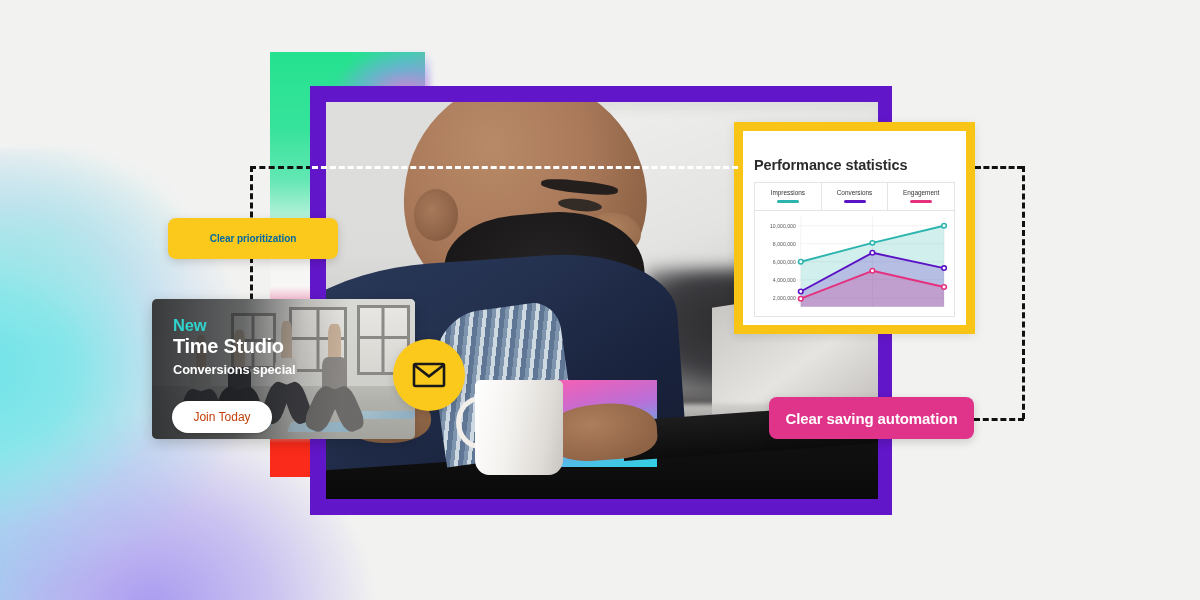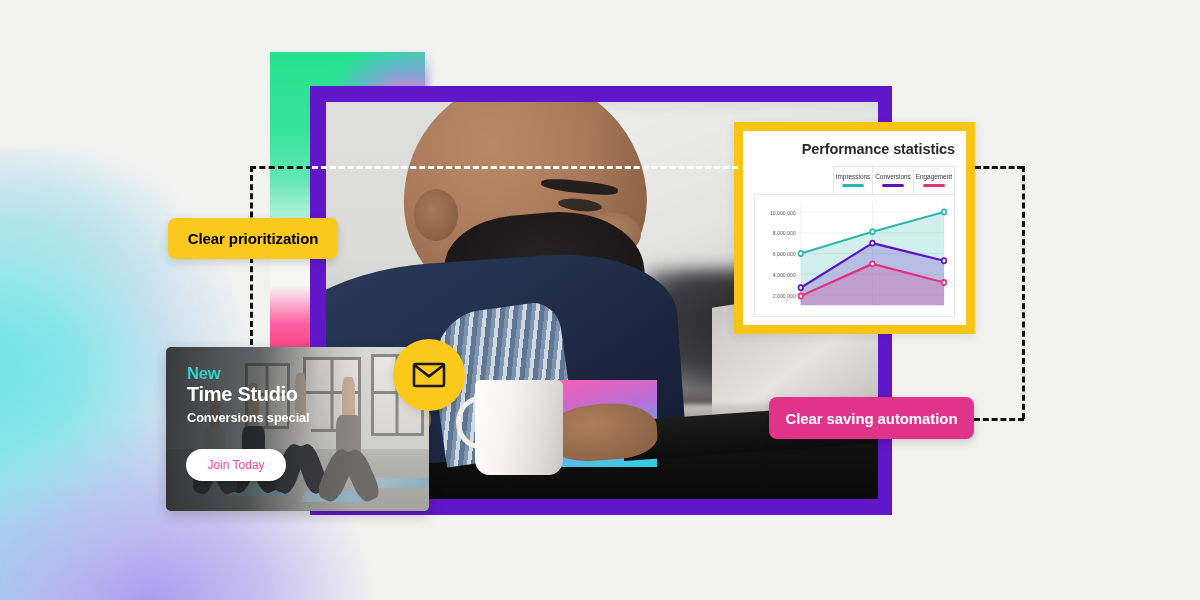--- a/index.html
+++ b/index.html
@@ -236,22 +236,22 @@
     width: 241px; height: 212px;
     background: #f8c517;
     padding: 9px;
     box-sizing: border-box;
     box-shadow: 0 2px 10px rgba(0,0,0,0.10);
   }
   .stats-inner {
     width: 100%; height: 100%;
     background: #ffffff;
     box-sizing: border-box;
-    padding: 10px 11px 8px 11px;
-    display: flex; flex-direction: column; align-items: flex-end;
+    padding: 26px 11px 8px 11px;
+    display: flex; flex-direction: column;
   }
   .stats-title {
     font-size: 14.5px; font-weight: bold; color: #2b2b2b;
     letter-spacing: -0.1px;
     margin-bottom: 9px;
   }
   .legend {
     display: flex;
     border: 1px solid #e4e4e4;
     border-bottom: none;
@@ -270,27 +270,26 @@
     border: 1px solid #e4e4e4;
     position: relative;
     background: #fff;
     overflow: hidden;
   }
   .chart-svg { display: block; width: 100%; height: 100%; }
 
   
   .yoga-card {
     position: absolute;
-    left: 166px; top: 299px;
-    width: 263px; height: 164px;
+    left: 152px; top: 299px;
+    width: 263px; height: 140px;
     border-radius: 5px;
     overflow: hidden;
     box-shadow: 0 4px 14px rgba(0,0,0,0.20);
     background: #8e8d8a;
-    margin-top: 48px;
   }
   .yoga-photo { position: absolute; inset: 0; }
   .yg-floor {
     position: absolute; left: 0; top: 0; width: 100%; height: 100%;
     background: linear-gradient(180deg, #cfcfcb 0%, #c6c6c2 50%, #b5b5b0 72%, #a6a6a1 100%);
   }
   .yg-wall {
     position: absolute; left: 0; top: 0; width: 100%; height: 62%;
     background: linear-gradient(180deg, #dcdcd8 0%, #d2d2ce 100%);
   }
@@ -324,21 +323,21 @@
     position: absolute; left: 21px; top: 18px;
   }
   .yg-new { font-size: 16.5px; font-weight: bold; color: #2fd3cc; line-height: 1.05; letter-spacing: -0.2px; }
   .yg-h1 { font-size: 20px; font-weight: bold; color: #fff; line-height: 1.12; letter-spacing: -0.3px; margin-top: 1px; }
   .yg-sub { font-size: 12.8px; font-weight: bold; color: #fff; margin-top: 4px; letter-spacing: -0.1px; }
   .yg-btn {
     position: absolute; left: 20px; top: 102px;
     width: 100px; height: 32px;
     background: #fff; border-radius: 17px;
     display: flex; align-items: center; justify-content: center;
-    font-size: 12px; color: #ec4899;
+    font-size: 12px; color: #c2410c;
     cursor: pointer;
     box-shadow: 0 1px 3px rgba(0,0,0,0.18);
   }
 
   
   .mail-badge {
     position: absolute; left: 393px; top: 339px;
     width: 72px; height: 72px; border-radius: 50%;
     background: #fbc91c;
     display: flex; align-items: center; justify-content: center;
@@ -351,22 +350,22 @@
     display: flex; align-items: center; justify-content: center;
     border-radius: 8px;
     font-weight: bold;
     box-shadow: 0 3px 10px rgba(0,0,0,0.16);
     white-space: nowrap;
   }
   .pill-yellow {
     left: 168px; top: 218px;
     width: 170px; height: 41px;
     background: #fbc91c;
-    color: #000000;
-    font-size: 15px;
+    color: #0369a1;
+    font-size: 10px;
     letter-spacing: -0.1px;
   }
   .pill-pink {
     left: 769px; top: 397px;
     width: 205px; height: 42px;
     background: #e0338a;
     color: #ffffff;
     font-size: 15px;
     letter-spacing: -0.1px;
   }

